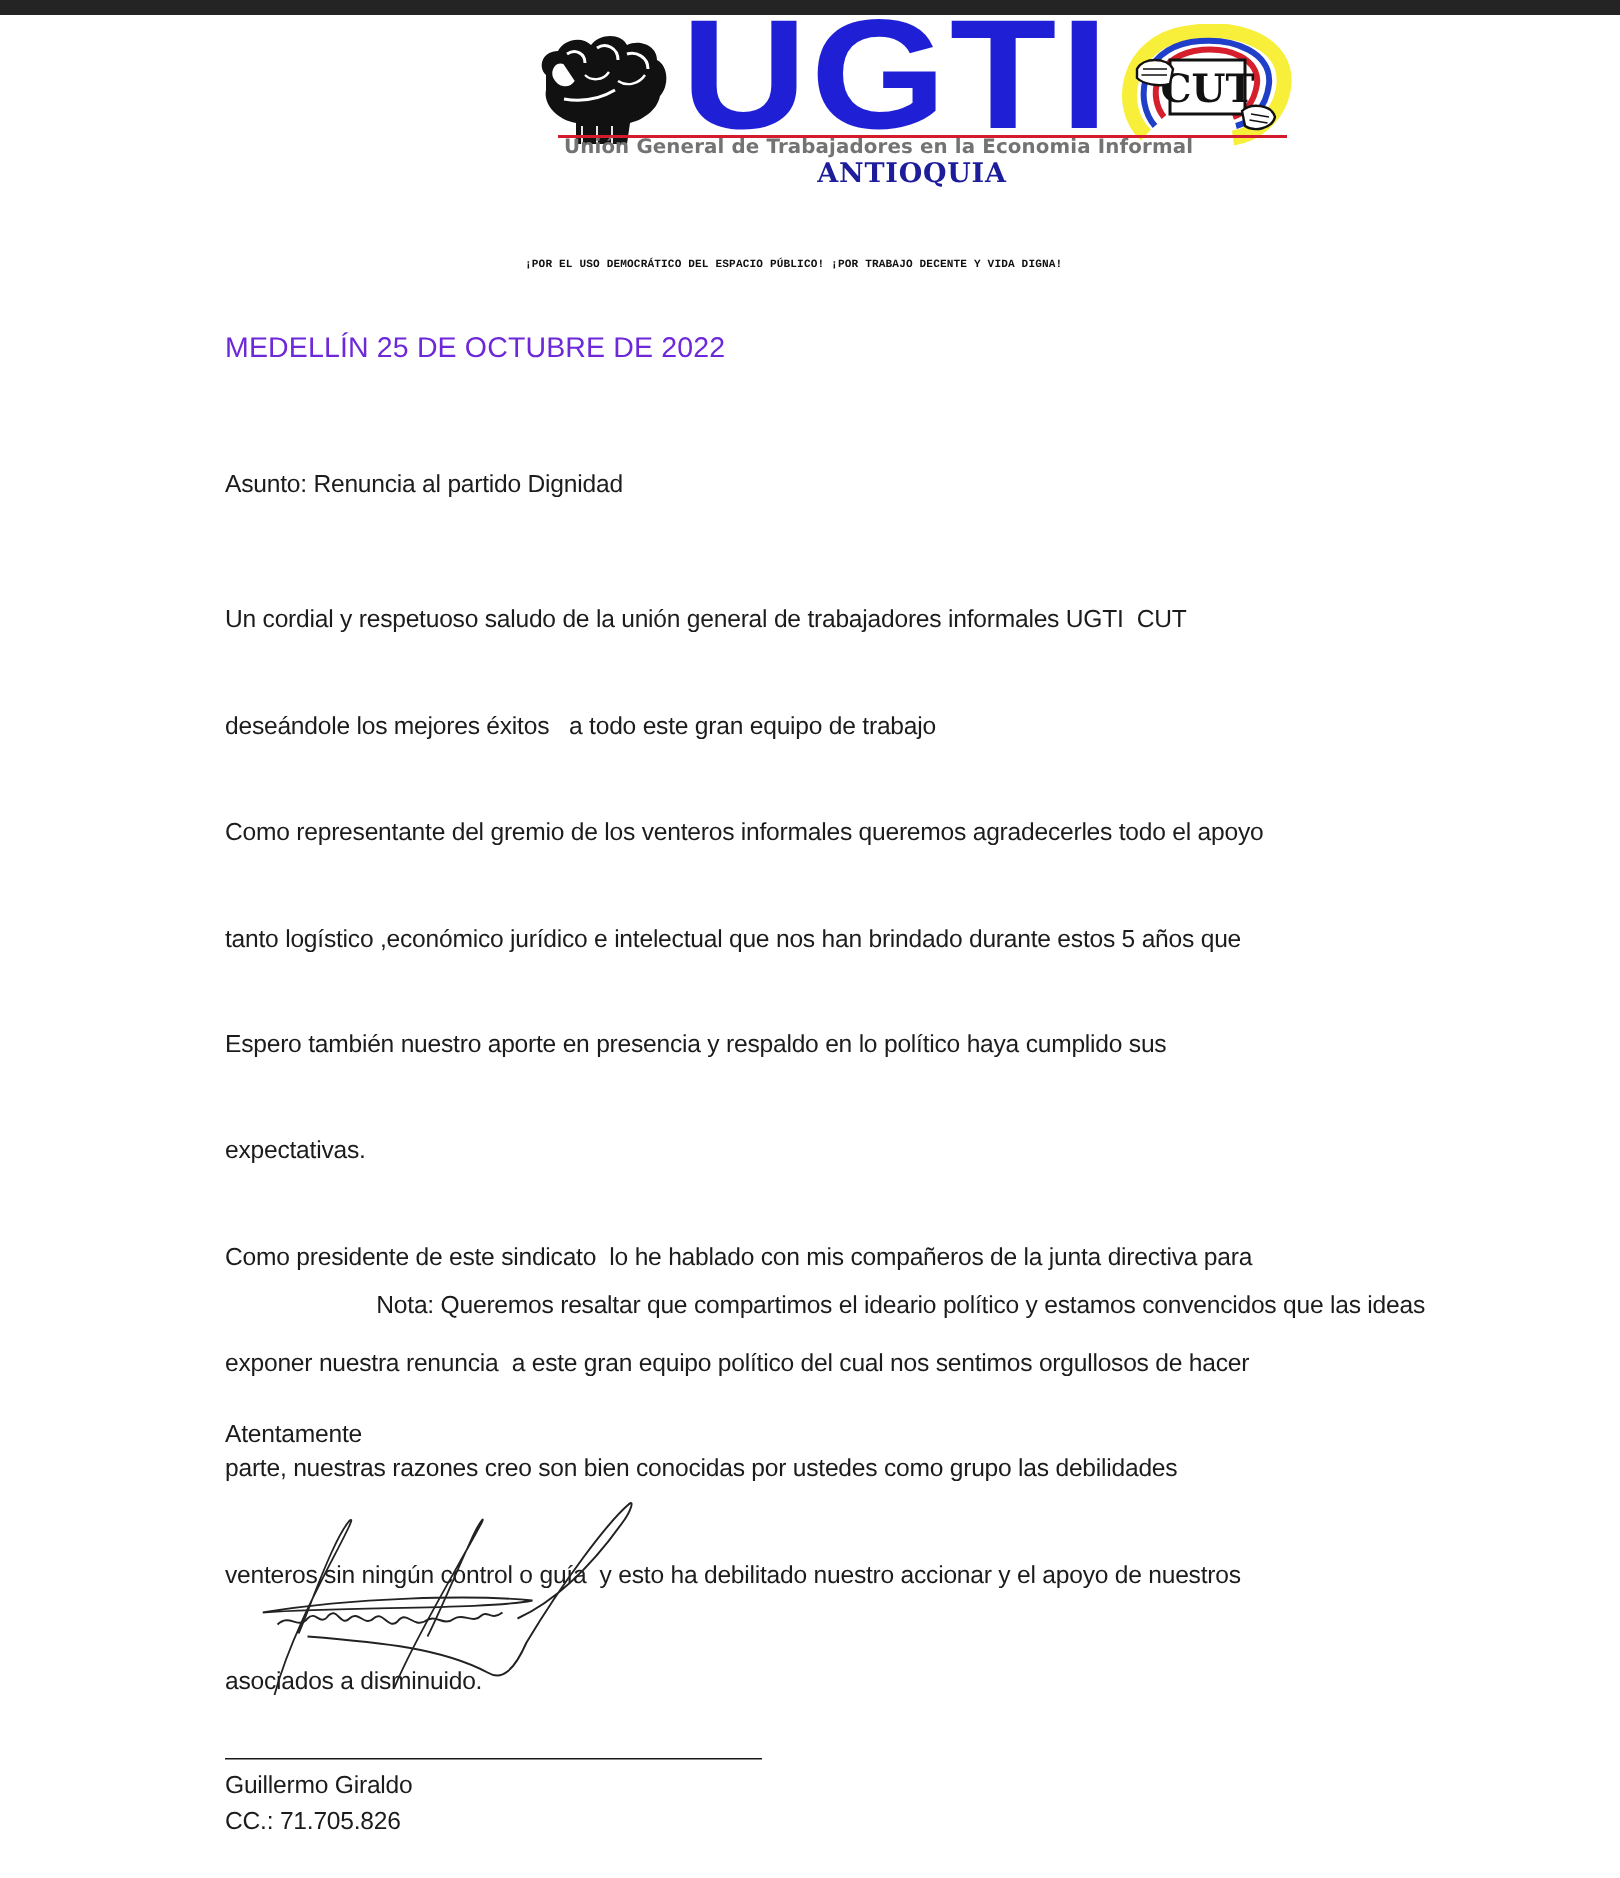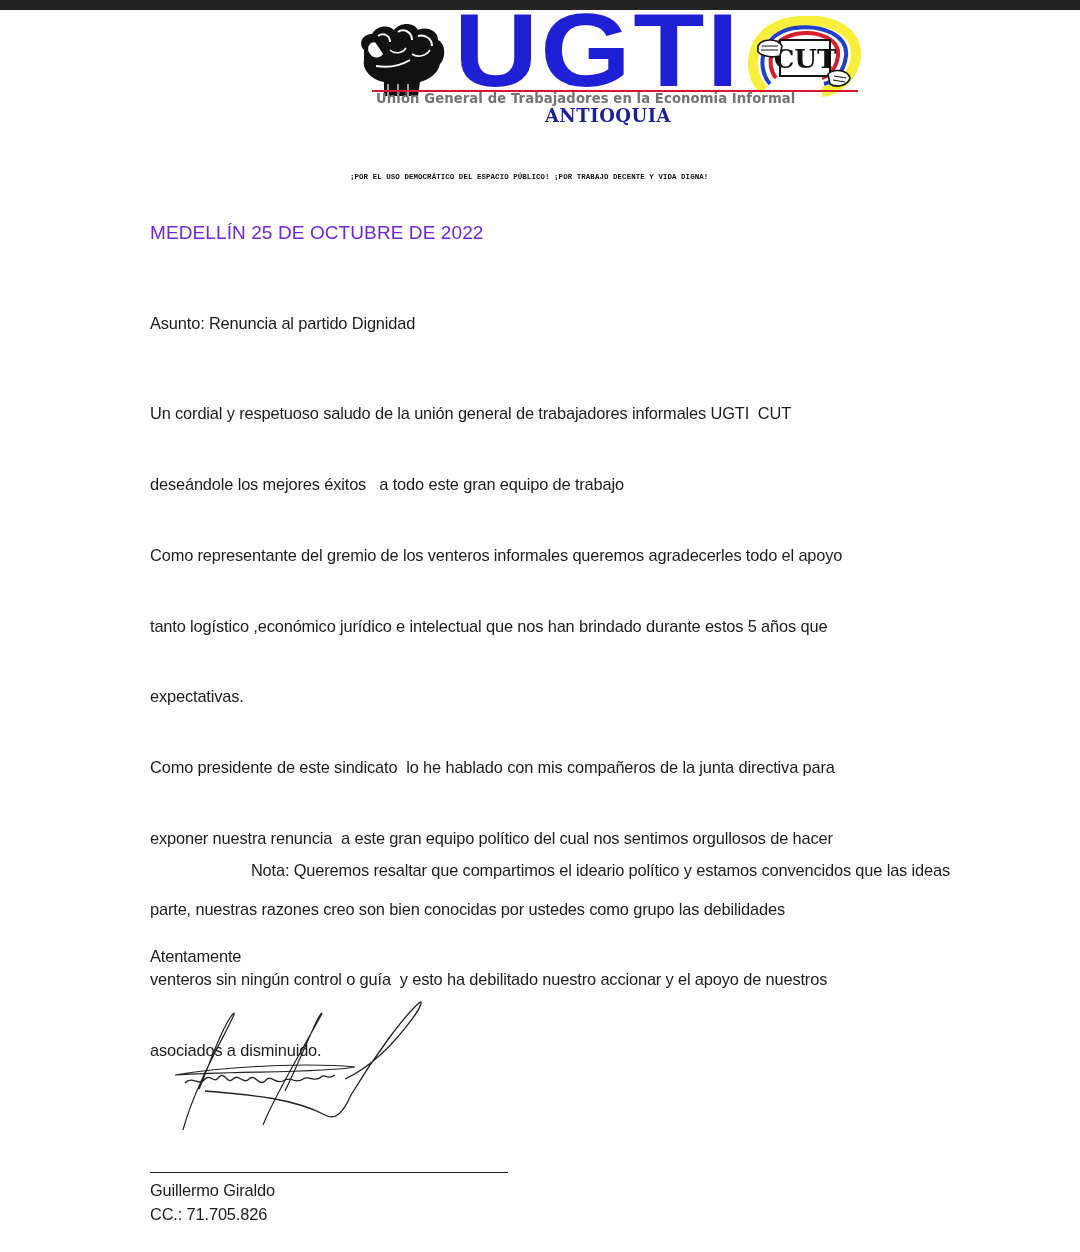--- a/index.html
+++ b/index.html
@@ -115,20 +115,21 @@
 
 <div class="date">MEDELLÍN 25 DE OCTUBRE DE 2022</div>
 
 <div class="text subject">Asunto: Renuncia al partido Dignidad</div>
 
 <div class="text body">
   <div>Un cordial y respetuoso saludo de la unión general de trabajadores informales UGTI  CUT</div>
   <div>deseándole los mejores éxitos   a todo este gran equipo de trabajo</div>
   <div>Como representante del gremio de los venteros informales queremos agradecerles todo el apoyo</div>
   <div>tanto logístico ,económico jurídico e intelectual que nos han brindado durante estos 5 años que</div>
+  <div>Espero también nuestro aporte en presencia y respaldo en lo político haya cumplido sus</div>
   <div>expectativas.</div>
   <div>Como presidente de este sindicato  lo he hablado con mis compañeros de la junta directiva para</div>
   <div>exponer nuestra renuncia  a este gran equipo político del cual nos sentimos orgullosos de hacer</div>
   <div>parte, nuestras razones creo son bien conocidas por ustedes como grupo las debilidades</div>
   <div>venteros sin ningún control o guía  y esto ha debilitado nuestro accionar y el apoyo de nuestros</div>
   <div>asociados a disminuido.</div>
   
   
   
   

